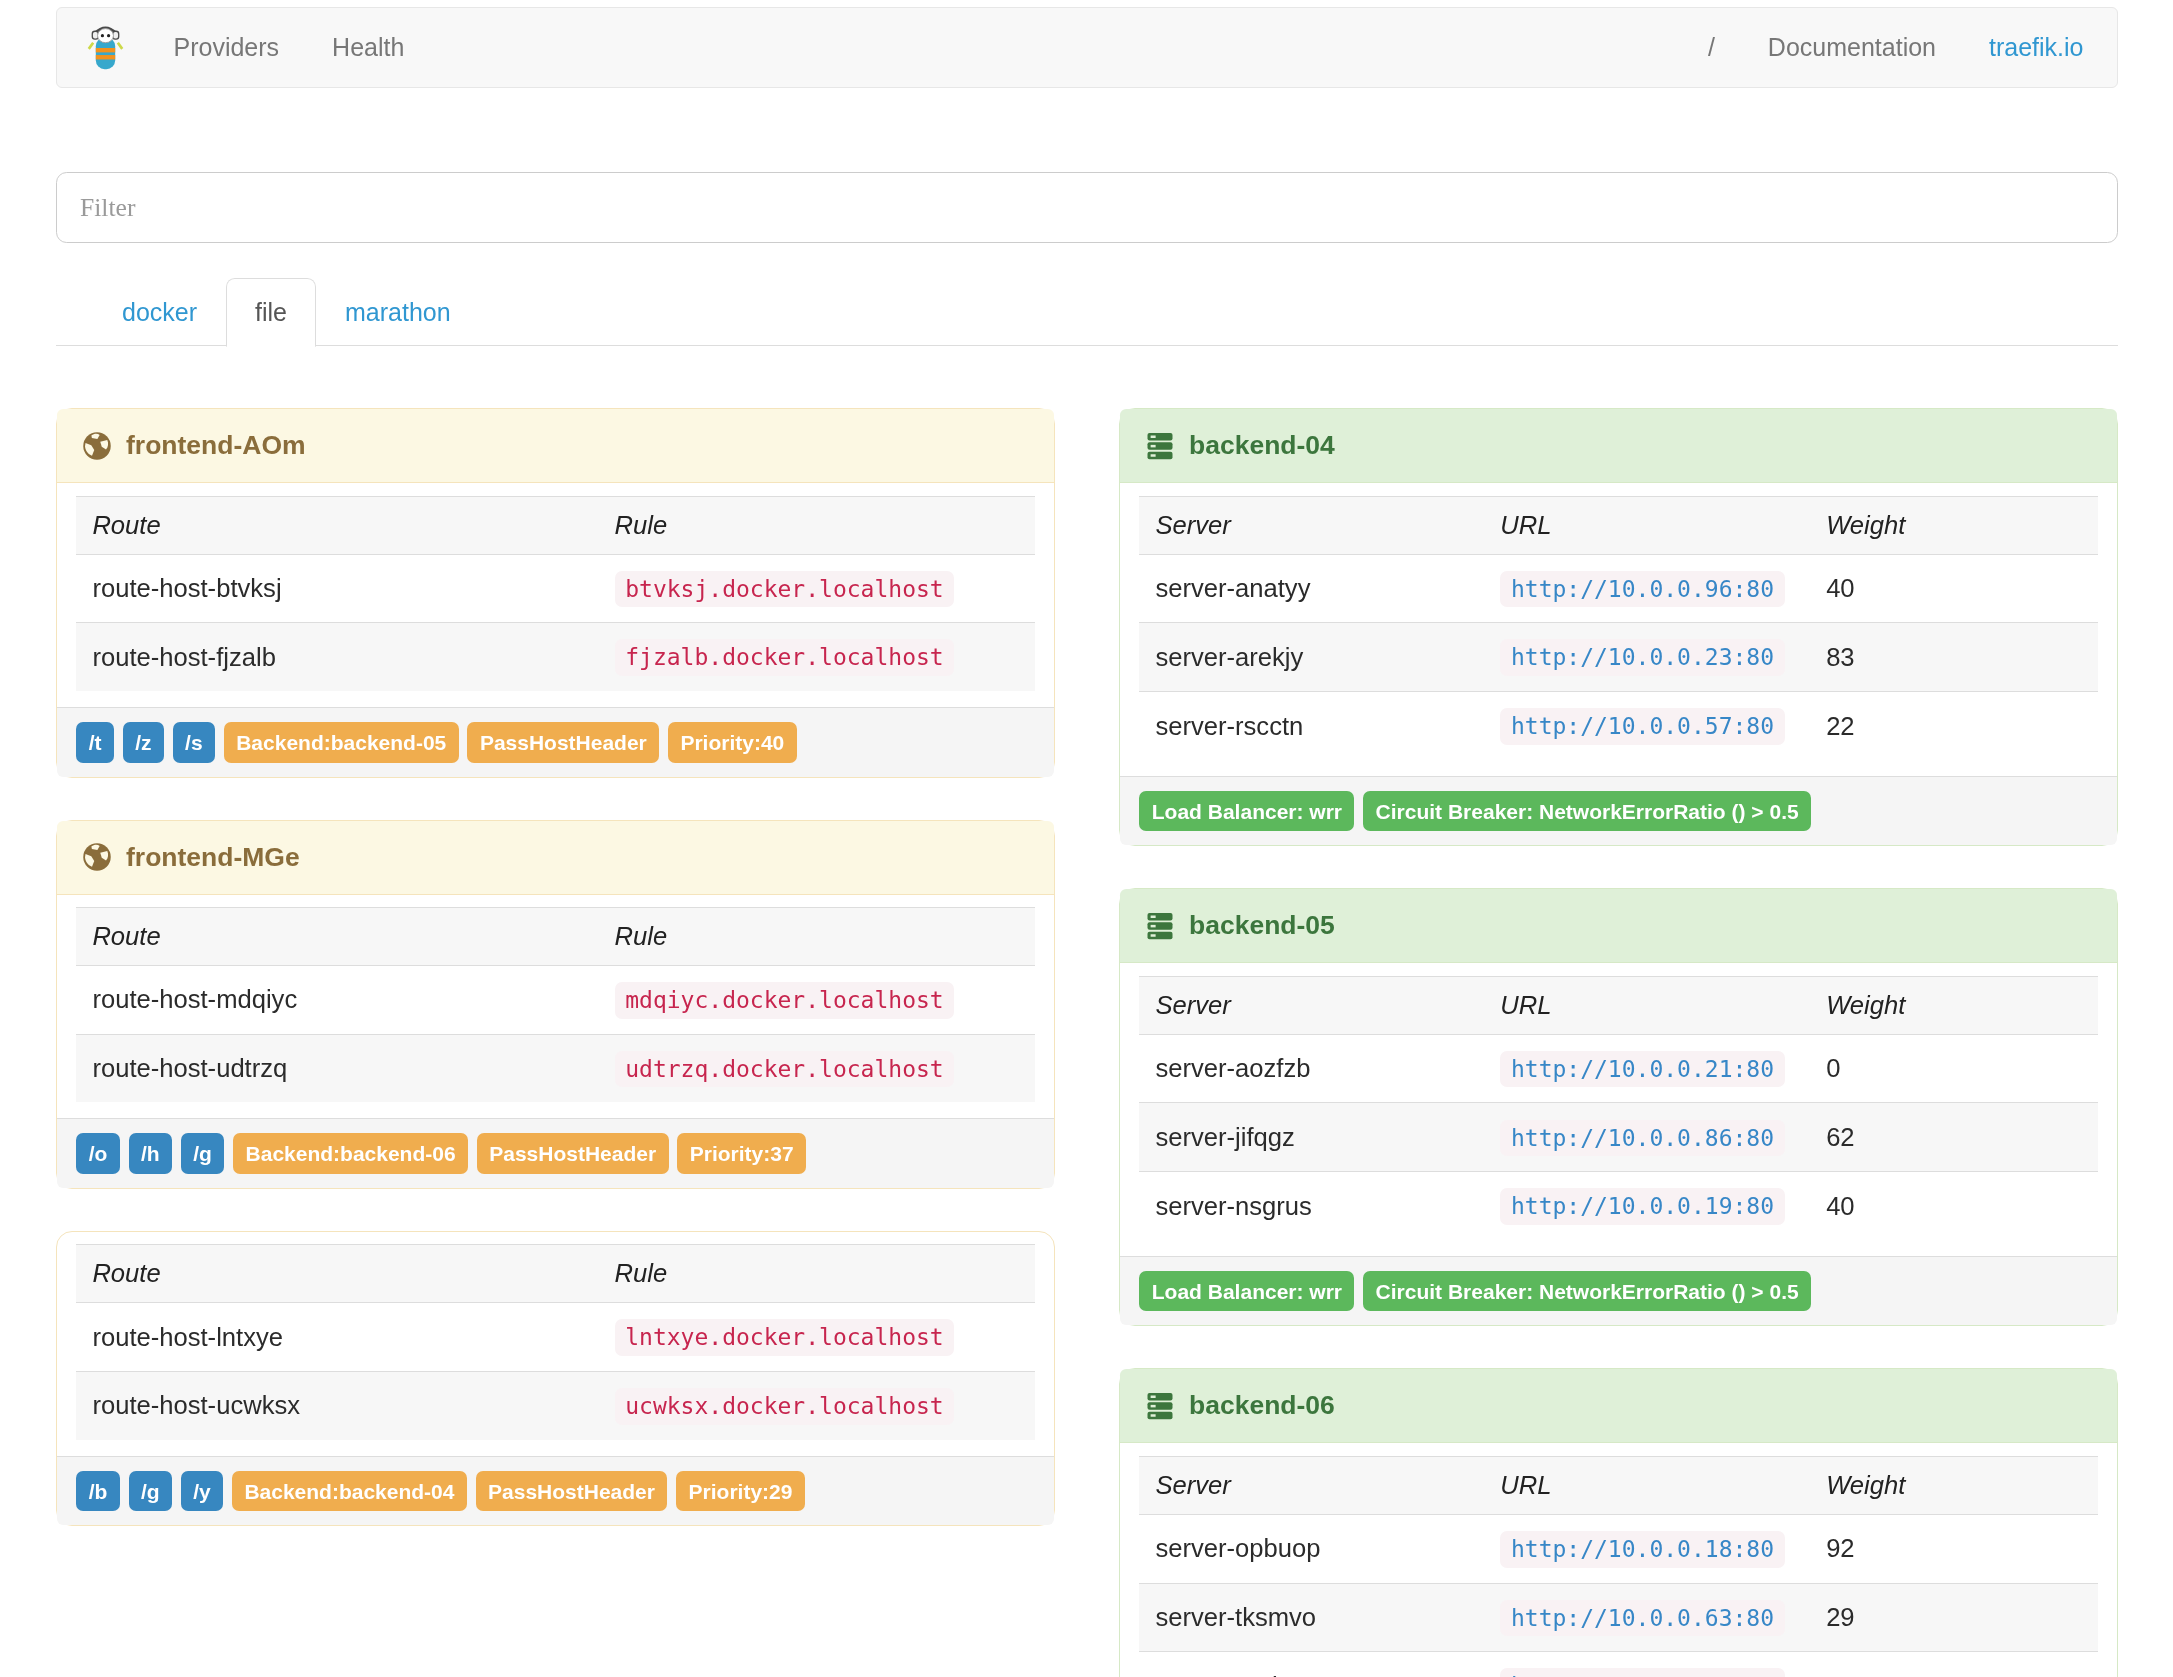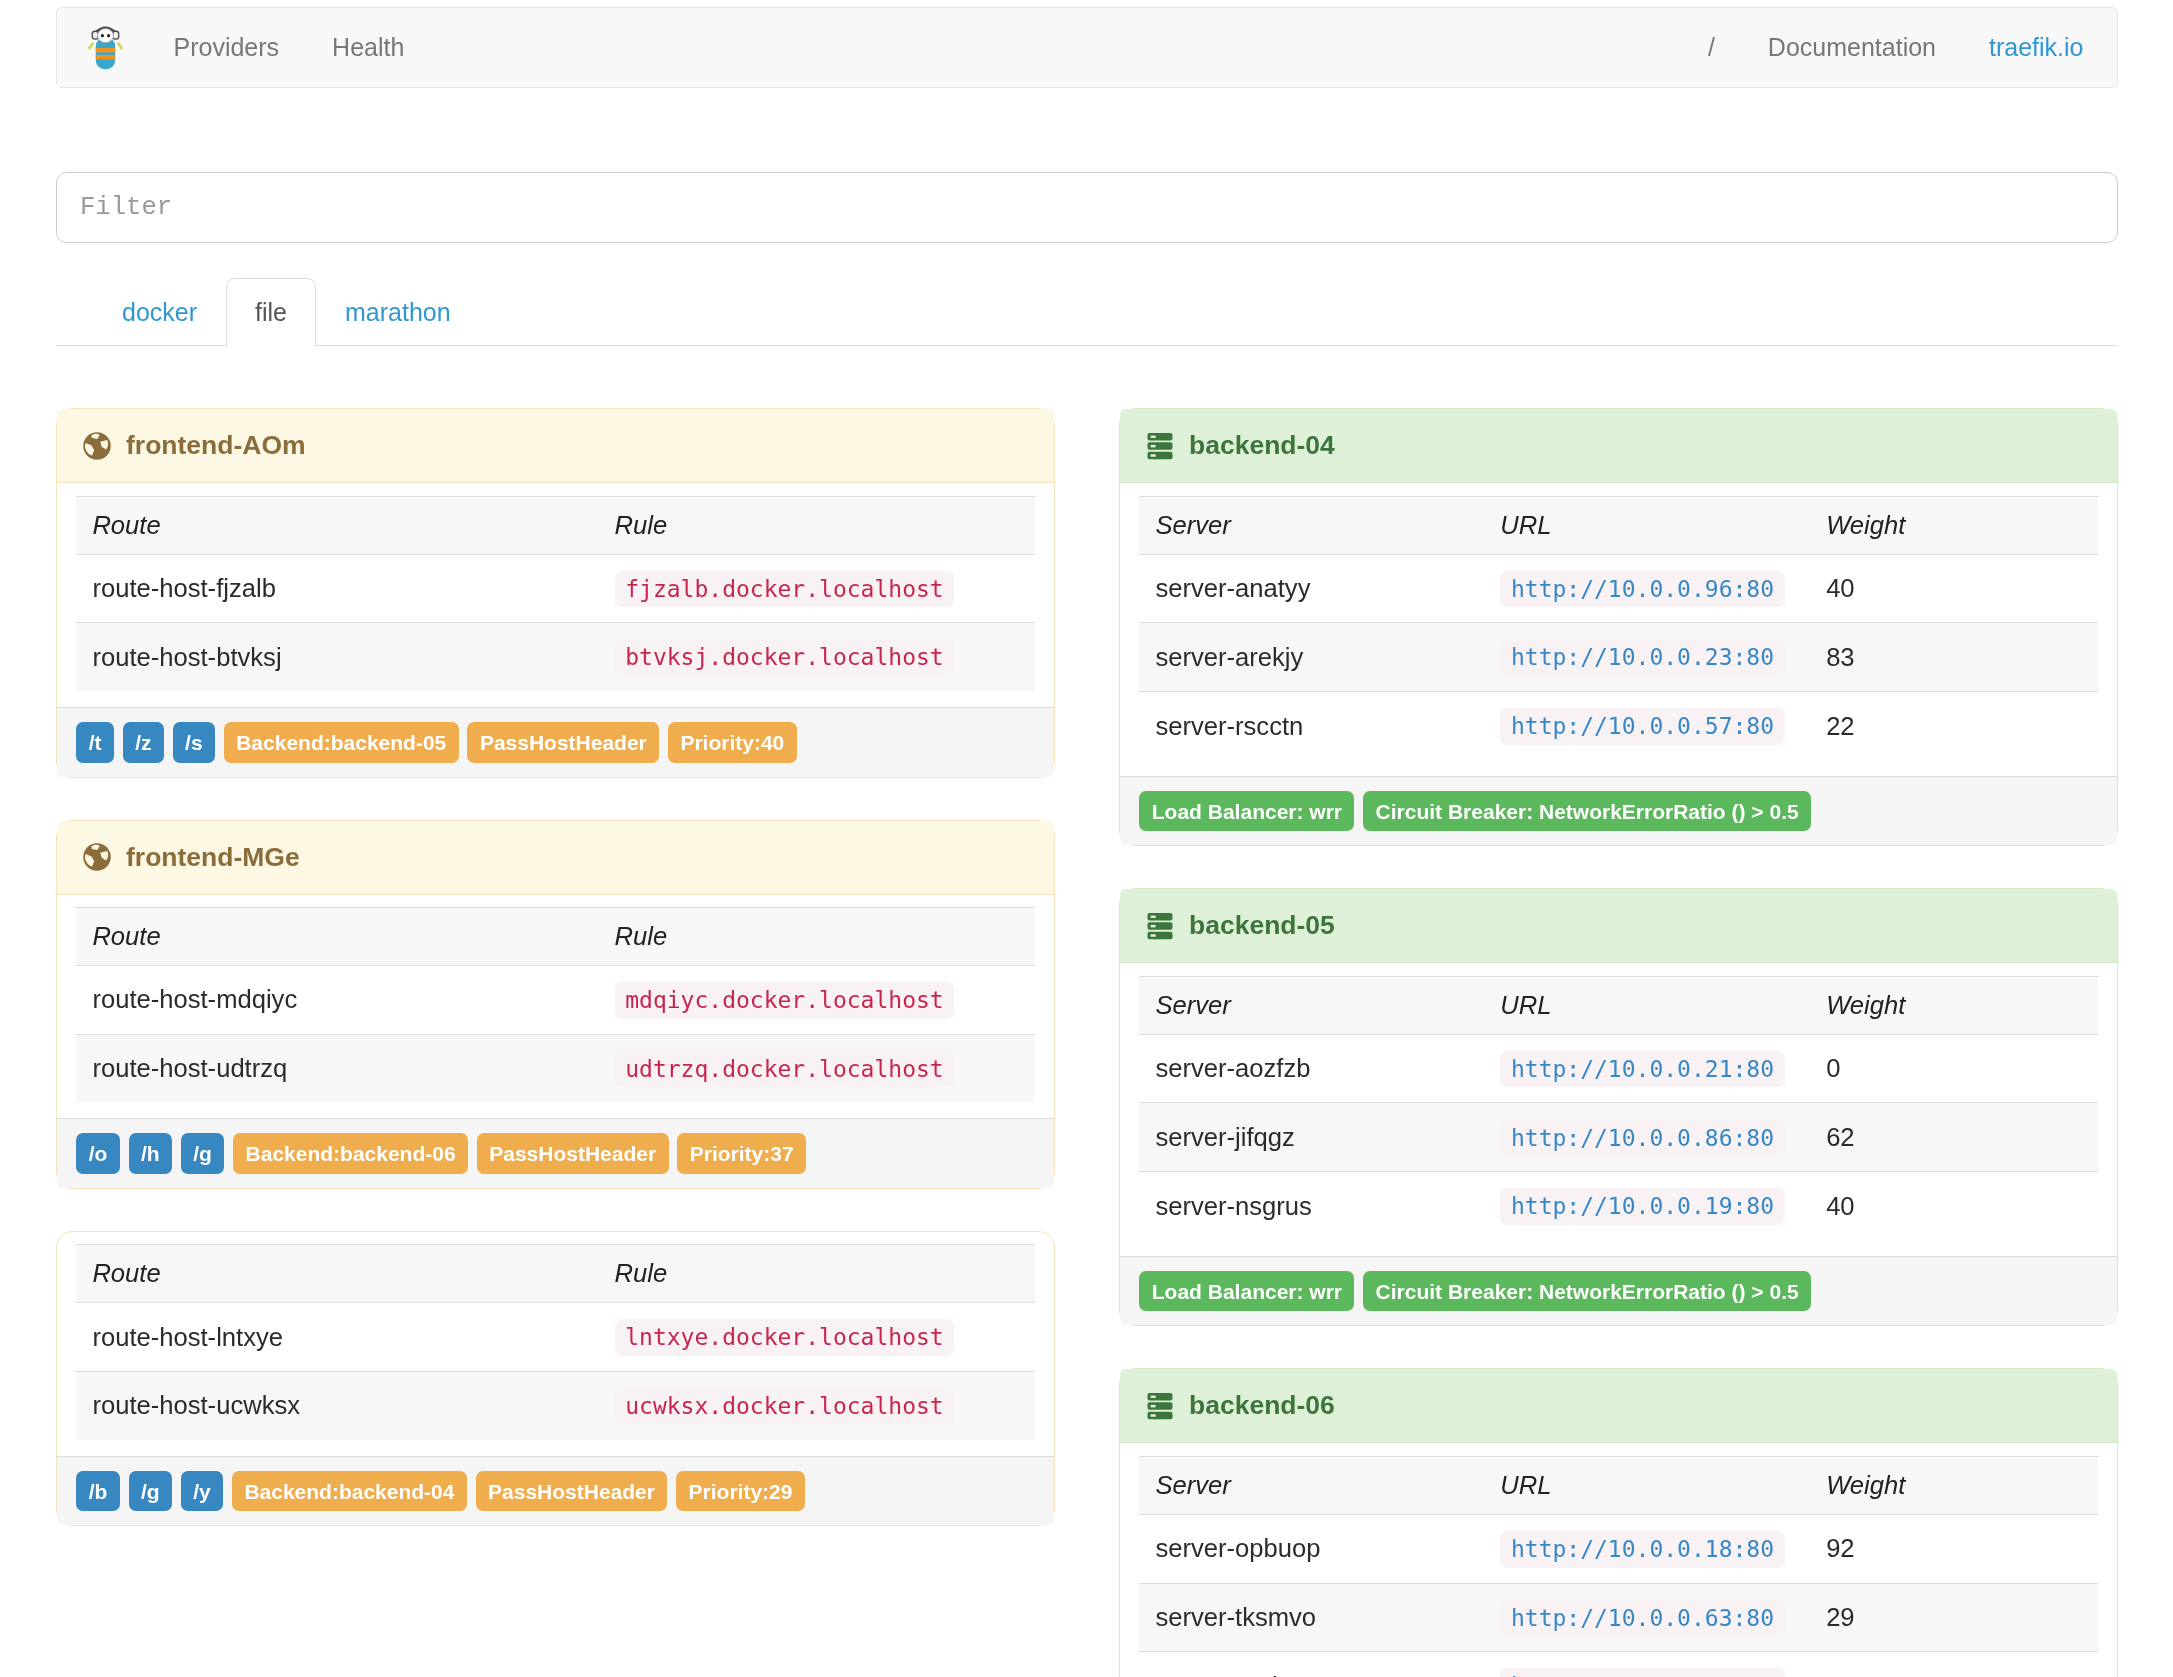--- a/index.html
+++ b/index.html
@@ -24,21 +24,21 @@
     border:1.8px solid var(--navbar-border);border-radius:6px;padding:0 7px;margin-bottom:84px;
   }
   .brand{display:flex;align-items:center;padding:0 23px;cursor:pointer;}
   .nav-link{color:var(--nav-text);text-decoration:none;padding:0 26.5px;cursor:pointer;}
   .navbar-right{margin-left:auto;display:flex;align-items:center;}
   .nav-link.blue{color:var(--link-blue);}
 
   
   .filter-input{
     width:100%;height:71px;border:1.8px solid #ccc;border-radius:10.6px;padding:0 23px;
-    font-family:Liberation Mono, monospace;font-size:25.6px;color:#555;outline:none;margin-bottom:35px;
+    font-family:Liberation Serif, serif;font-size:25.6px;color:#555;outline:none;margin-bottom:35px;
   }
   .filter-input::placeholder{color:#9a9a9a;}
 
   
   .tabs{display:flex;list-style:none;margin:0 0 62px 0;padding:0 0 0 37px;border-bottom:1.8px solid var(--table-border);}
   .tab-link{
     display:block;padding:16px 28px;margin-bottom:-1.8px;color:var(--link-blue);text-decoration:none;
     border:1.8px solid transparent;border-radius:8.8px 8.8px 0 0;line-height:35px;cursor:pointer;
   }
   .tab-link.active{color:#555;background:#fff;border-color:var(--table-border) var(--table-border) #fff;}
@@ -150,26 +150,26 @@
                 <col>
               </colgroup>
         <thead>
                 <tr>
           <th>Route</th>
           <th>Rule</th>
         </tr>
               </thead>
         <tbody>
                 <tr>
+                  <td>route-host-btvksj</td>
+                  <td><code class="rule">btvksj.docker.localhost</code></td>
+                </tr>
+                <tr>
                   <td>route-host-fjzalb</td>
                   <td><code class="rule">fjzalb.docker.localhost</code></td>
-                </tr>
-                <tr>
-                  <td>route-host-btvksj</td>
-                  <td><code class="rule">btvksj.docker.localhost</code></td>
                 </tr>
               </tbody>
       </table>
     </div>
     <footer class="panel-footer"><span class="label label-primary">/t</span><span class="label label-primary">/z</span><span class="label label-primary">/s</span><span class="label label-warning">Backend:backend-05</span><span class="label label-warning">PassHostHeader</span><span class="label label-warning">Priority:40</span></footer>
   </section>
 
   <section class="panel panel-warning">
     <header class="panel-heading">
       <span class="icon">

